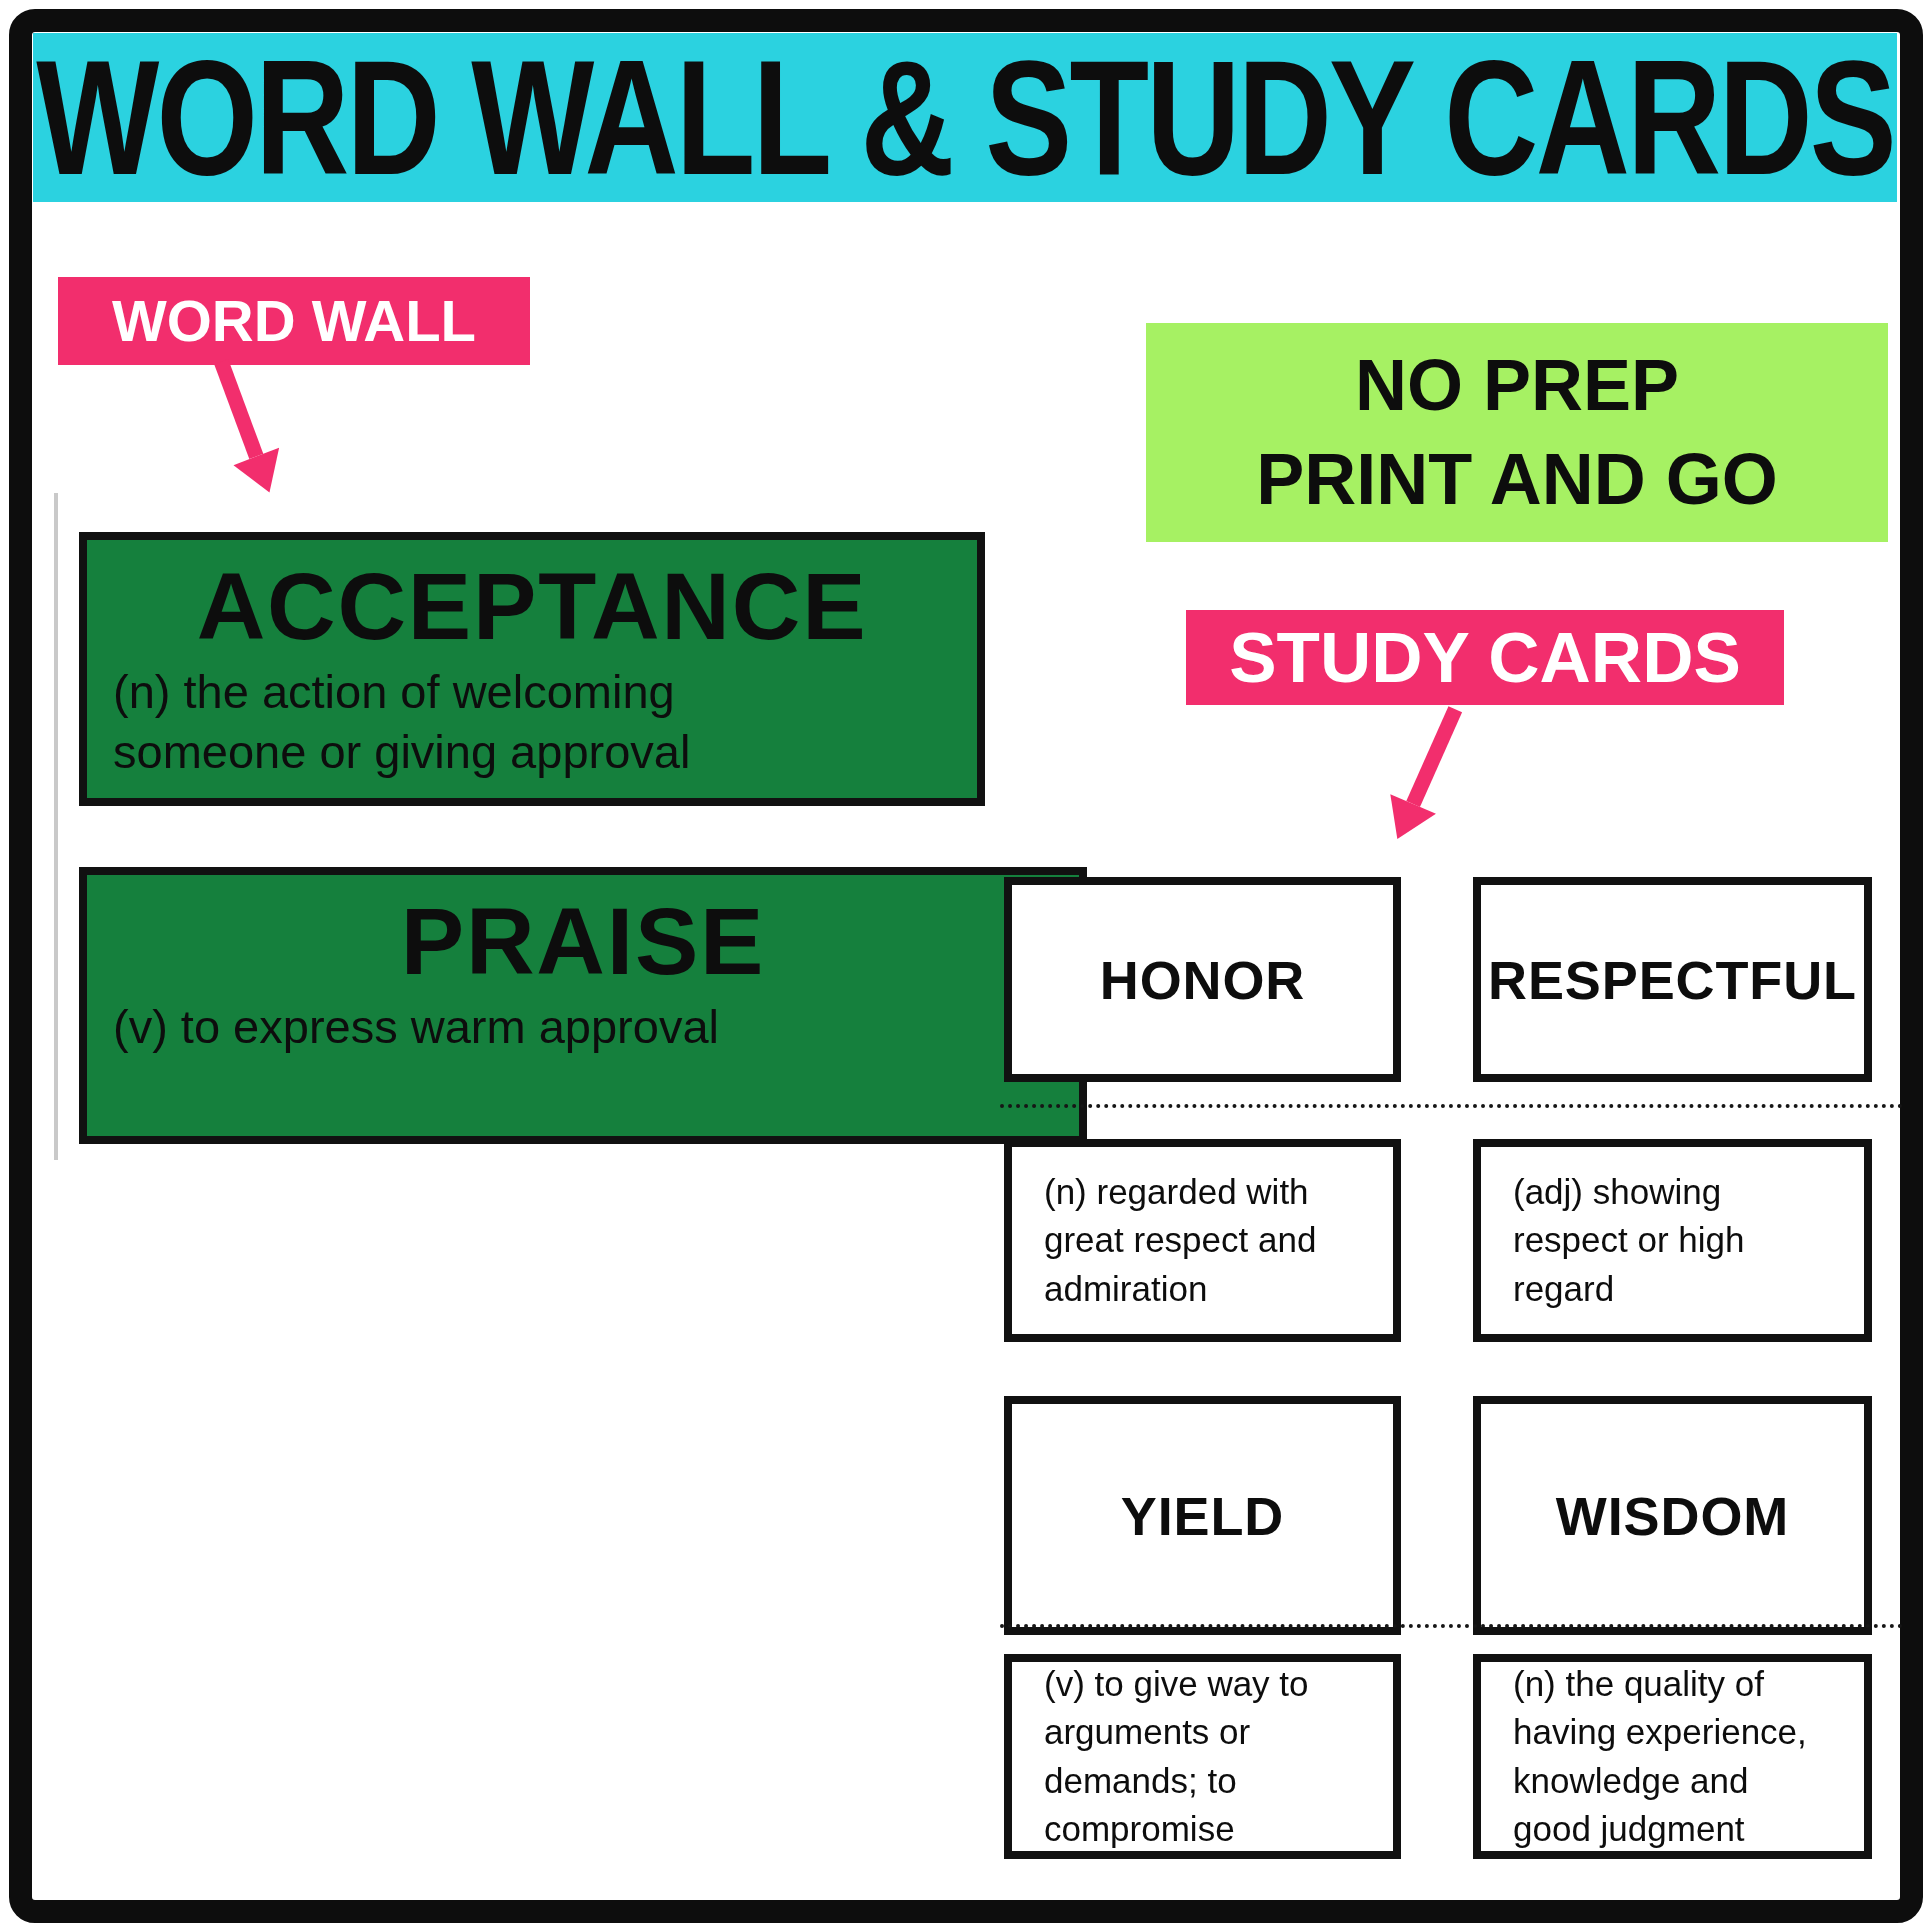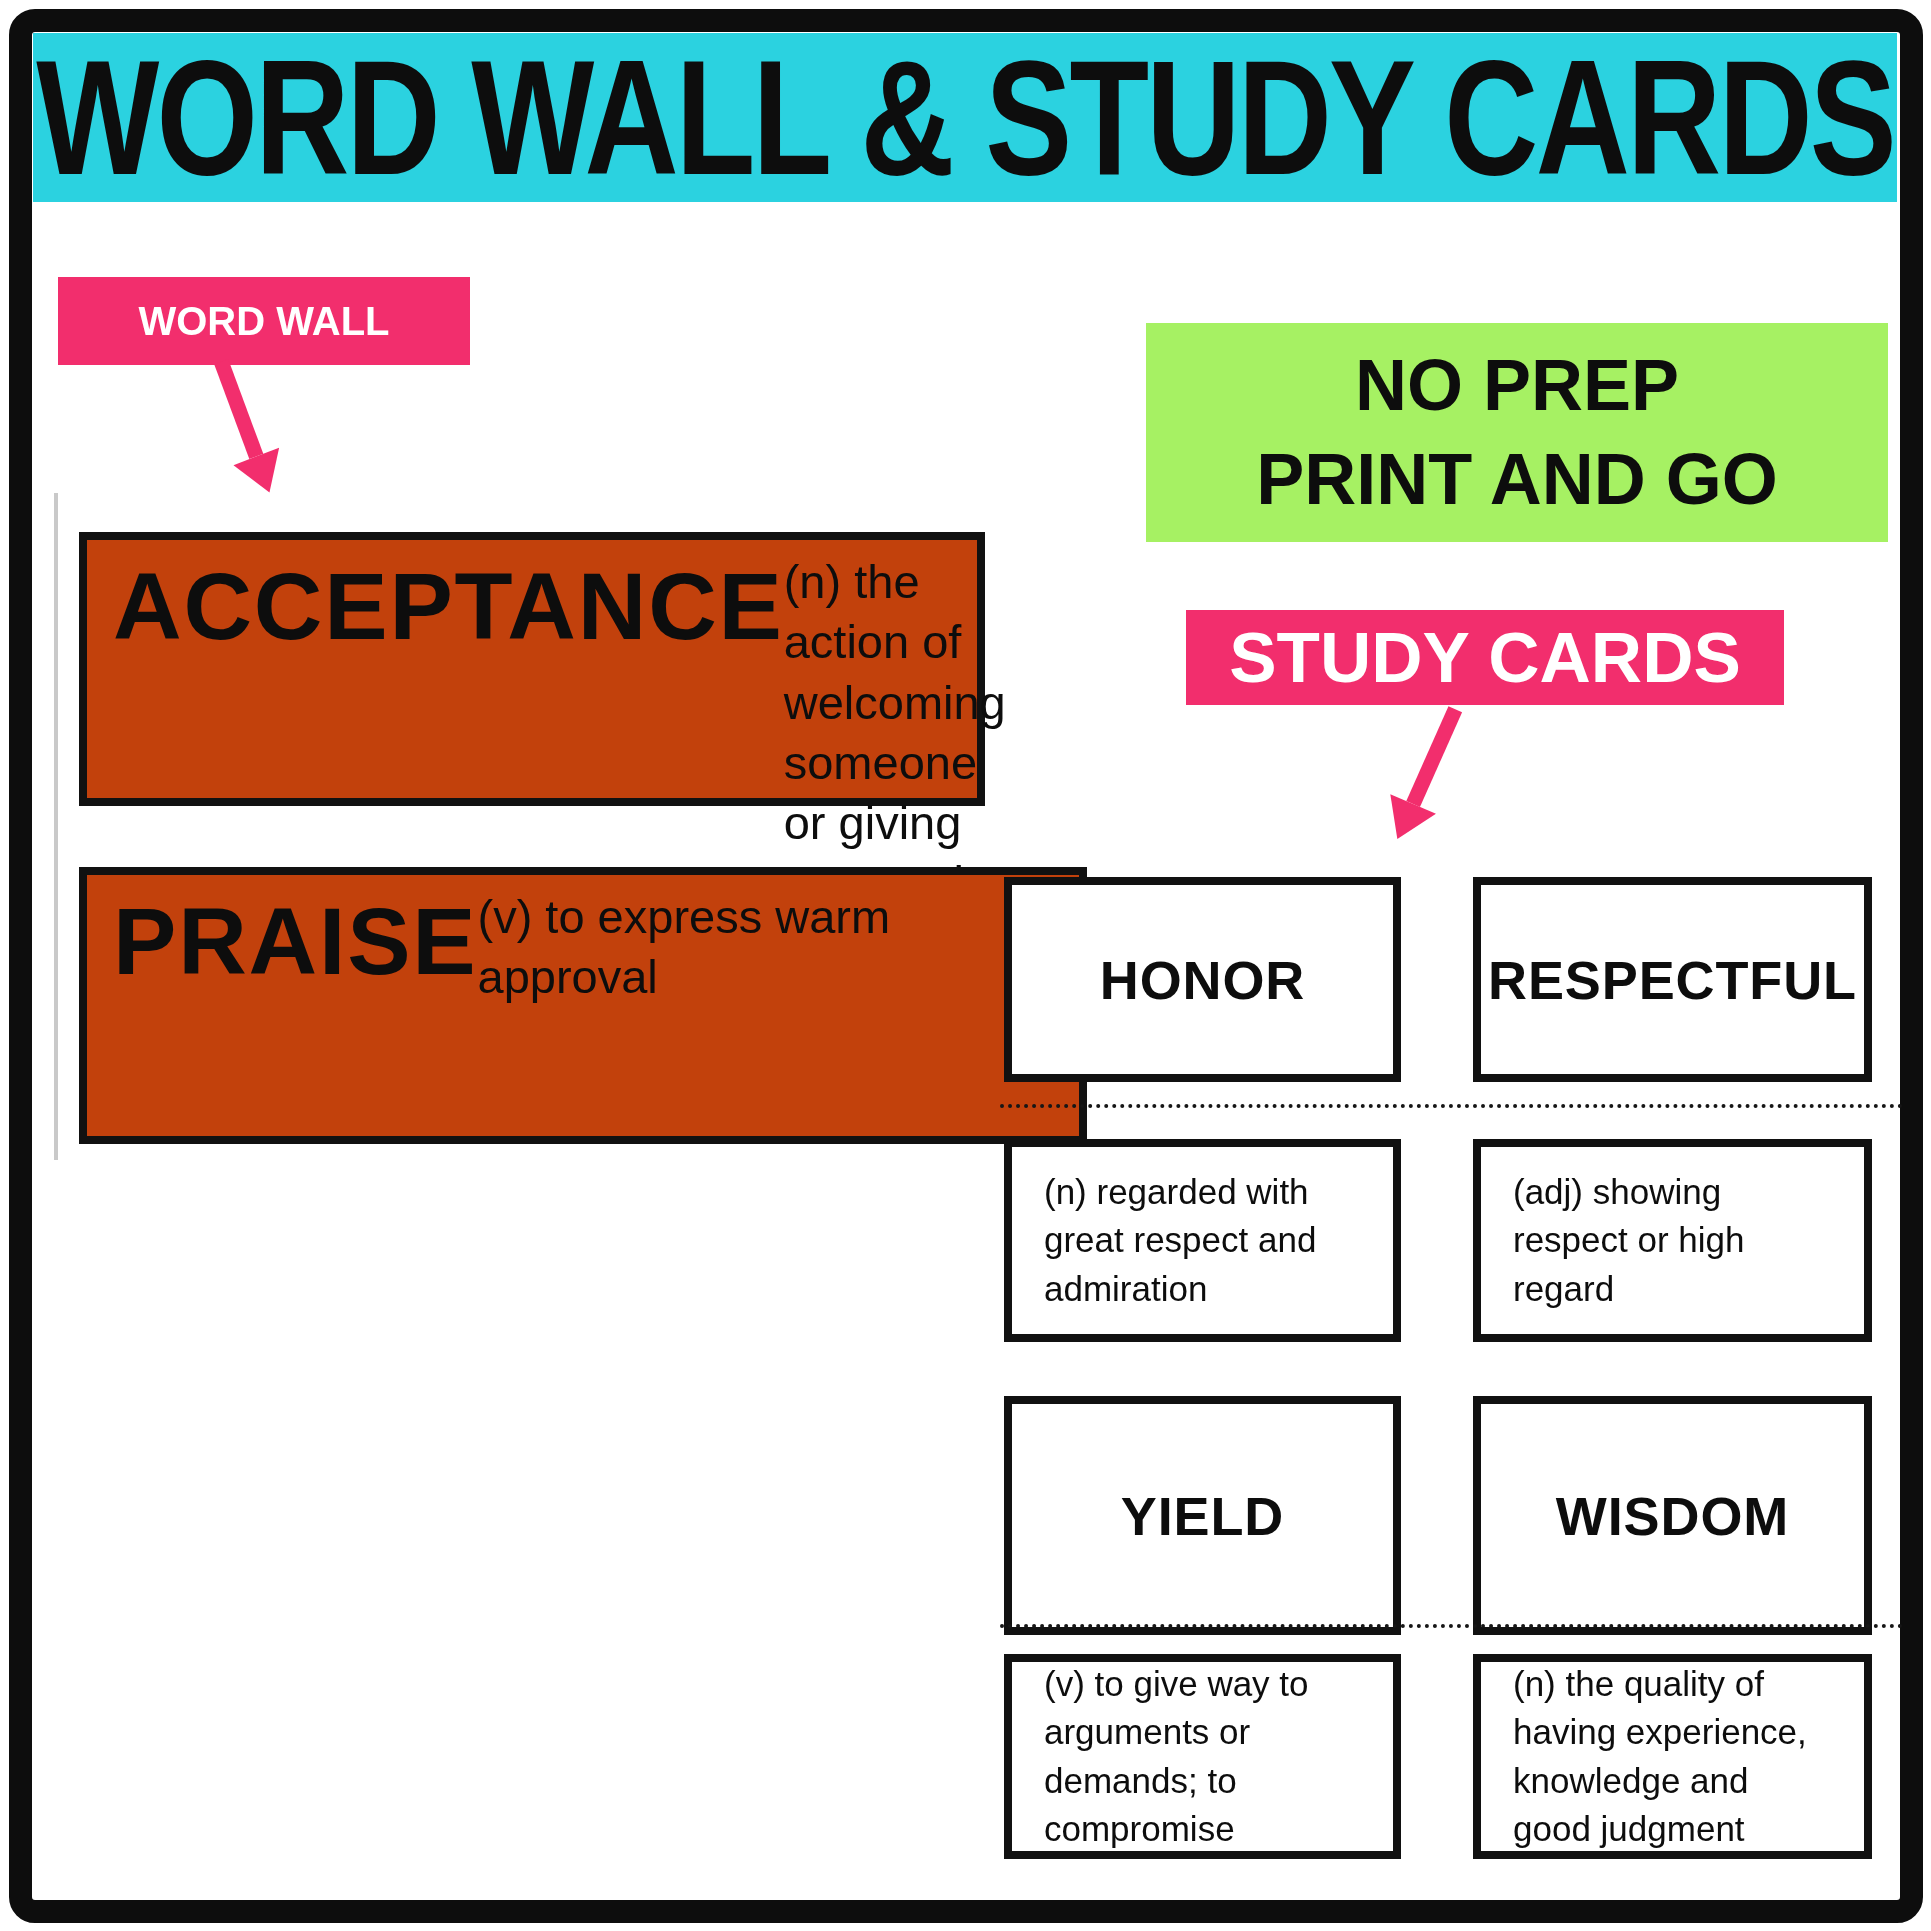--- a/index.html
+++ b/index.html
@@ -10,28 +10,28 @@
   body{font-family:"Liberation Sans",sans-serif;color:var(--ink);}
   .canvas{position:relative;width:1931px;height:1931px;background:var(--white);overflow:hidden;}
   .frame{position:absolute;left:8.8px;top:8.8px;width:1868px;height:1868px;
          border:23px solid var(--ink);border-radius:26px;}
   .header-bar{position:absolute;left:33px;top:33px;width:1864px;height:169px;
               background:var(--cyan);display:flex;align-items:center;justify-content:center;}
   .header-title{font-size:163px;font-weight:bold;letter-spacing:-3.5px;white-space:nowrap;
                 transform:scaleX(0.80);transform-origin:50% 50%;line-height:1;}
   .badge{position:absolute;background:var(--pink);color:#ffffff;font-weight:bold;
          display:flex;align-items:center;justify-content:center;line-height:1;}
-  .badge.word-wall{left:58px;top:277px;width:412px;height:88px;font-size:40px;align-items:center;}
+  .badge.word-wall{left:58px;top:277px;width:472px;height:88px;font-size:58px;align-items:center;}
   .badge.study-cards{left:1186px;top:610px;width:598px;height:95px;font-size:71px;}
   .arrow-overlay{position:absolute;left:0;top:0;width:1931px;height:1931px;pointer-events:none;}
   .arrow-overlay line{stroke:var(--pink);stroke-width:17px;}
   .arrow-overlay polygon{fill:var(--pink);}
   .paper-edge{position:absolute;left:54px;top:493px;width:3.5px;height:667px;background:var(--paper-edge);}
-  .word-card{position:absolute;background:#c2410c;border:8px solid var(--card-border);
-             box-sizing:border-box;display:flex;flex-direction:row;padding:12.3px 26px;}
+  .word-card{position:absolute;background:#15803d;border:8px solid var(--card-border);
+             box-sizing:border-box;display:flex;flex-direction:column;padding:12.3px 26px;}
   .word-card.acceptance{left:79px;top:532px;width:906px;height:274px;}
   .word-card.praise{left:79px;top:867px;width:1008px;height:277px;}
   .word-card-title{font-size:95px;font-weight:bold;text-align:center;letter-spacing:1.8px;line-height:1.15;}
   .word-card-def{font-size:47px;text-align:left;line-height:1.28;white-space:pre-line;margin-top:0;}
   .callout{position:absolute;background:var(--green);display:flex;align-items:center;justify-content:center;
            text-align:center;font-weight:bold;line-height:1.3;white-space:pre-line;}
   .callout.no-prep{left:1146px;top:323px;width:742px;height:219px;font-size:72px;}
   .callout.supports{left:58px;top:1315px;width:745px;height:219px;font-size:74px;}
   .study-card{position:absolute;background:#ffffff;border:8.8px solid var(--card-border);
               box-sizing:border-box;display:flex;align-items:center;justify-content:center;}

